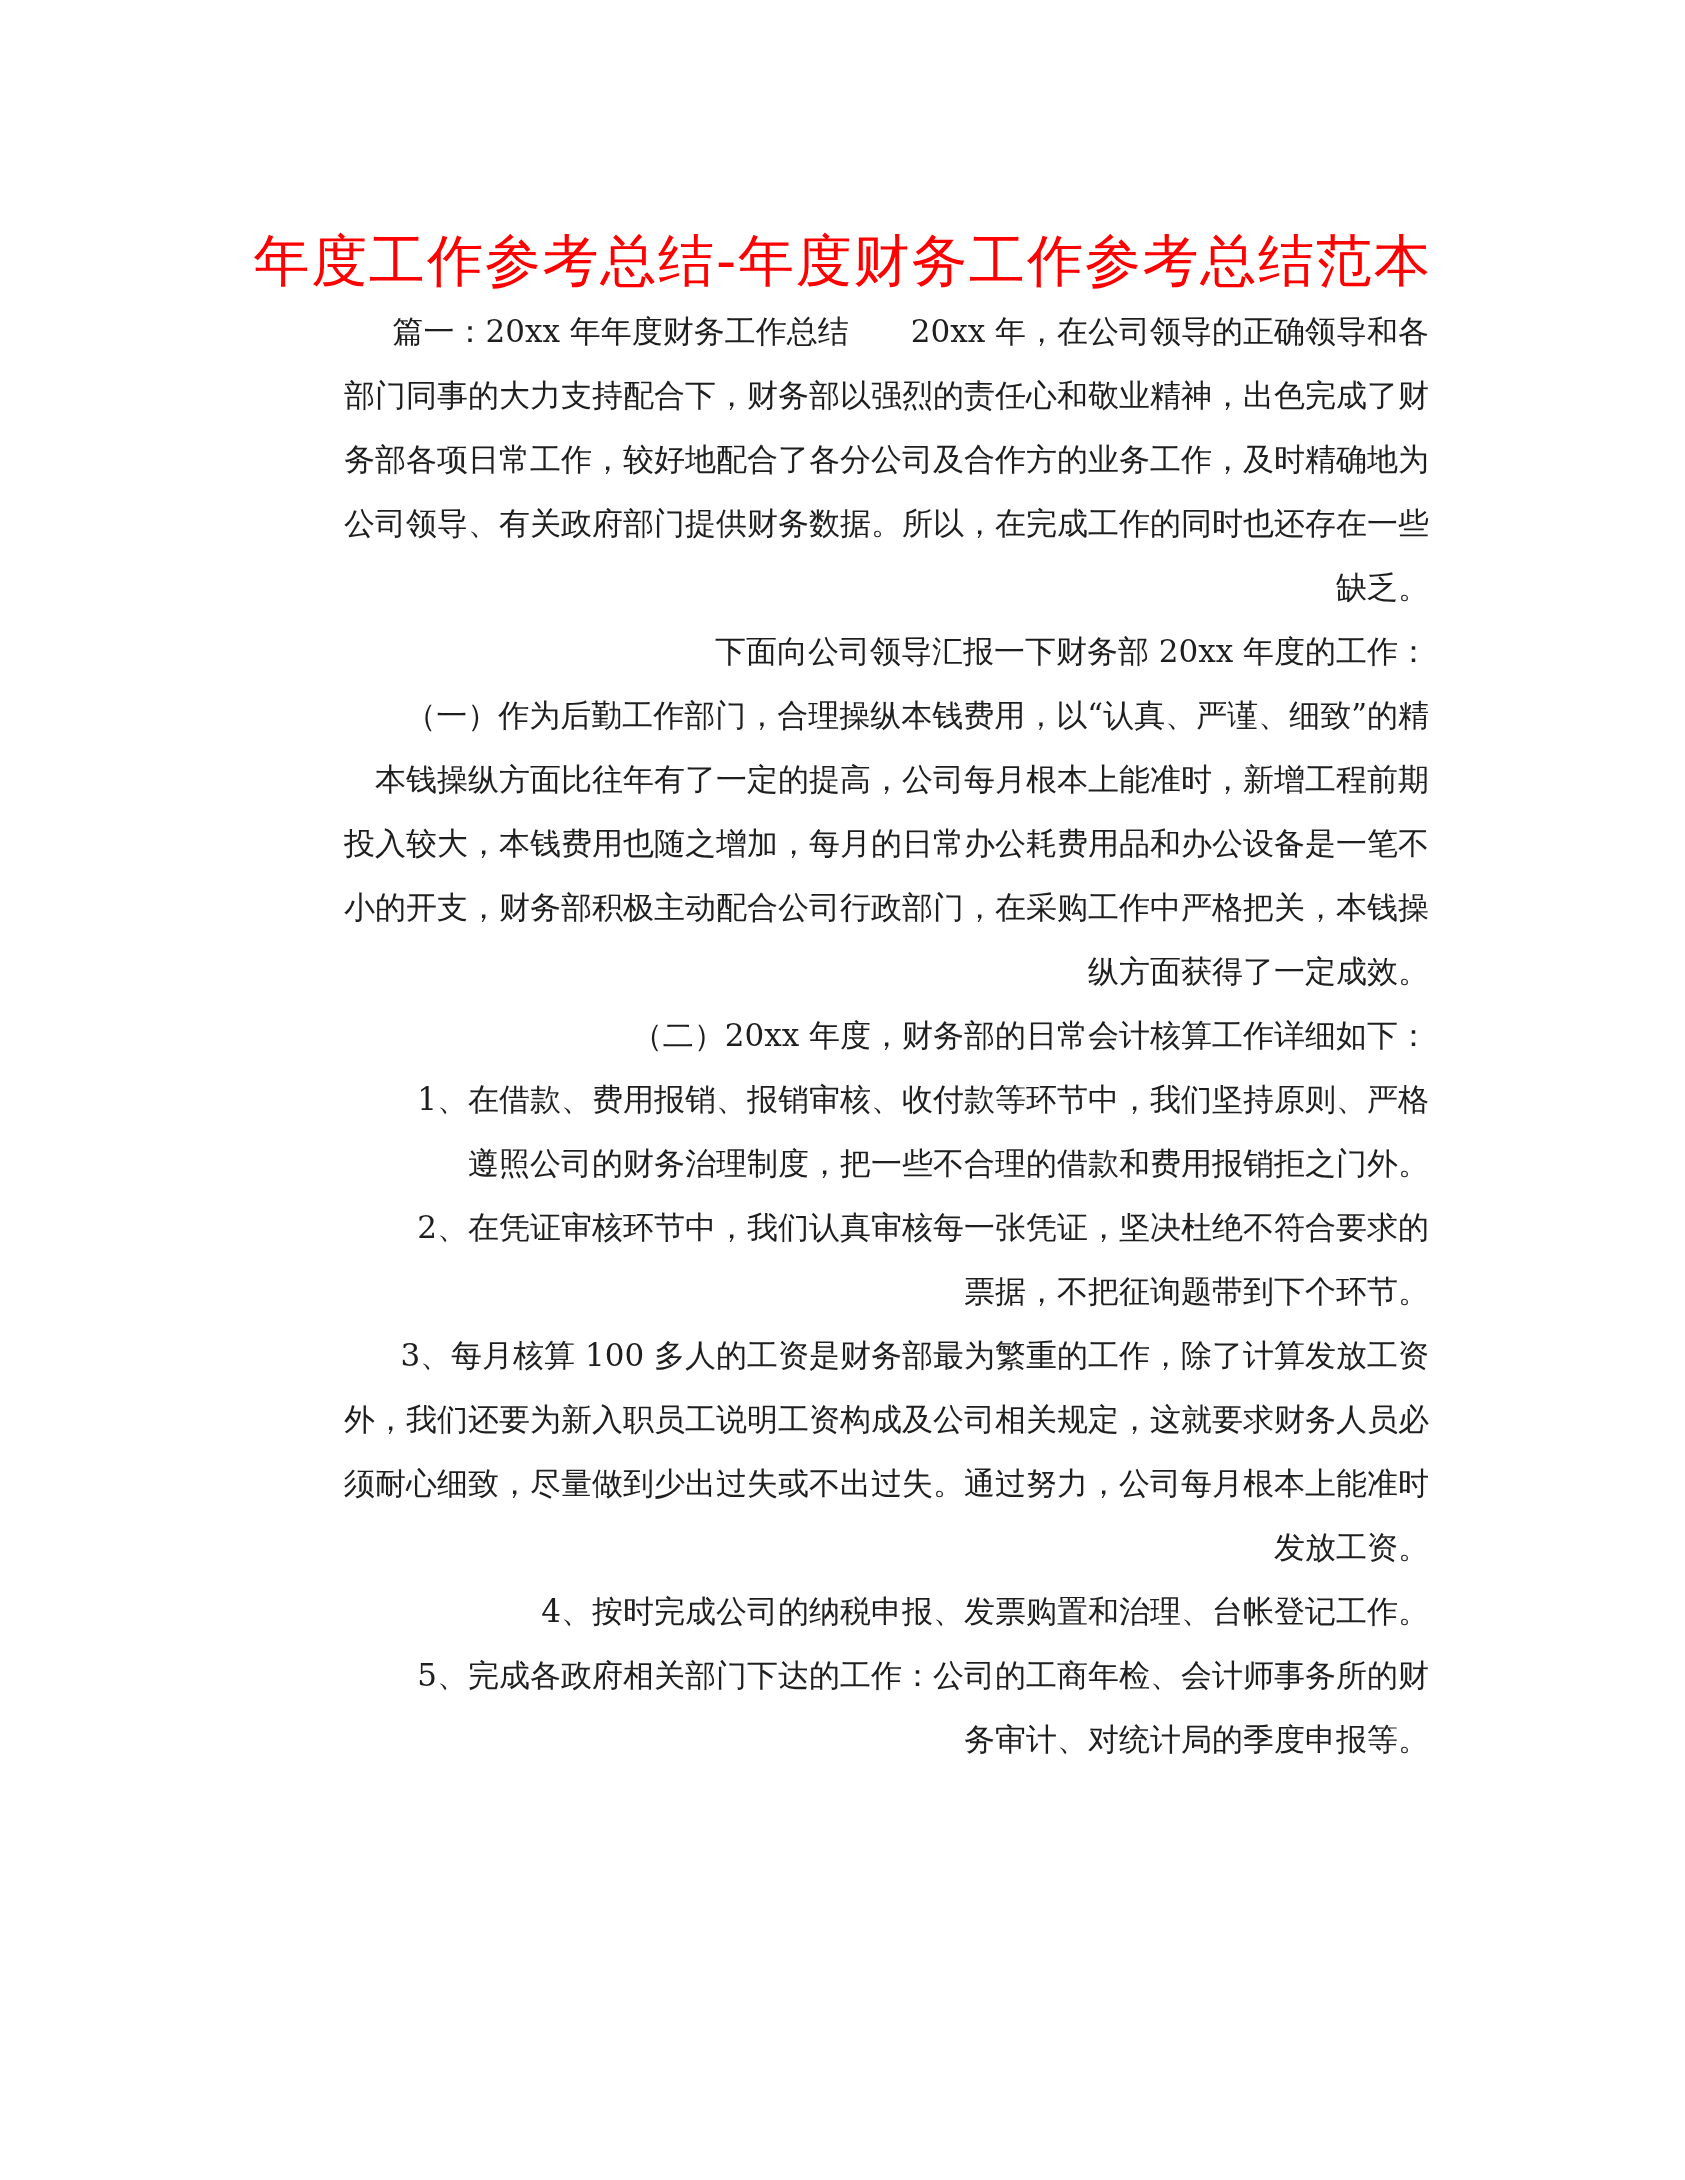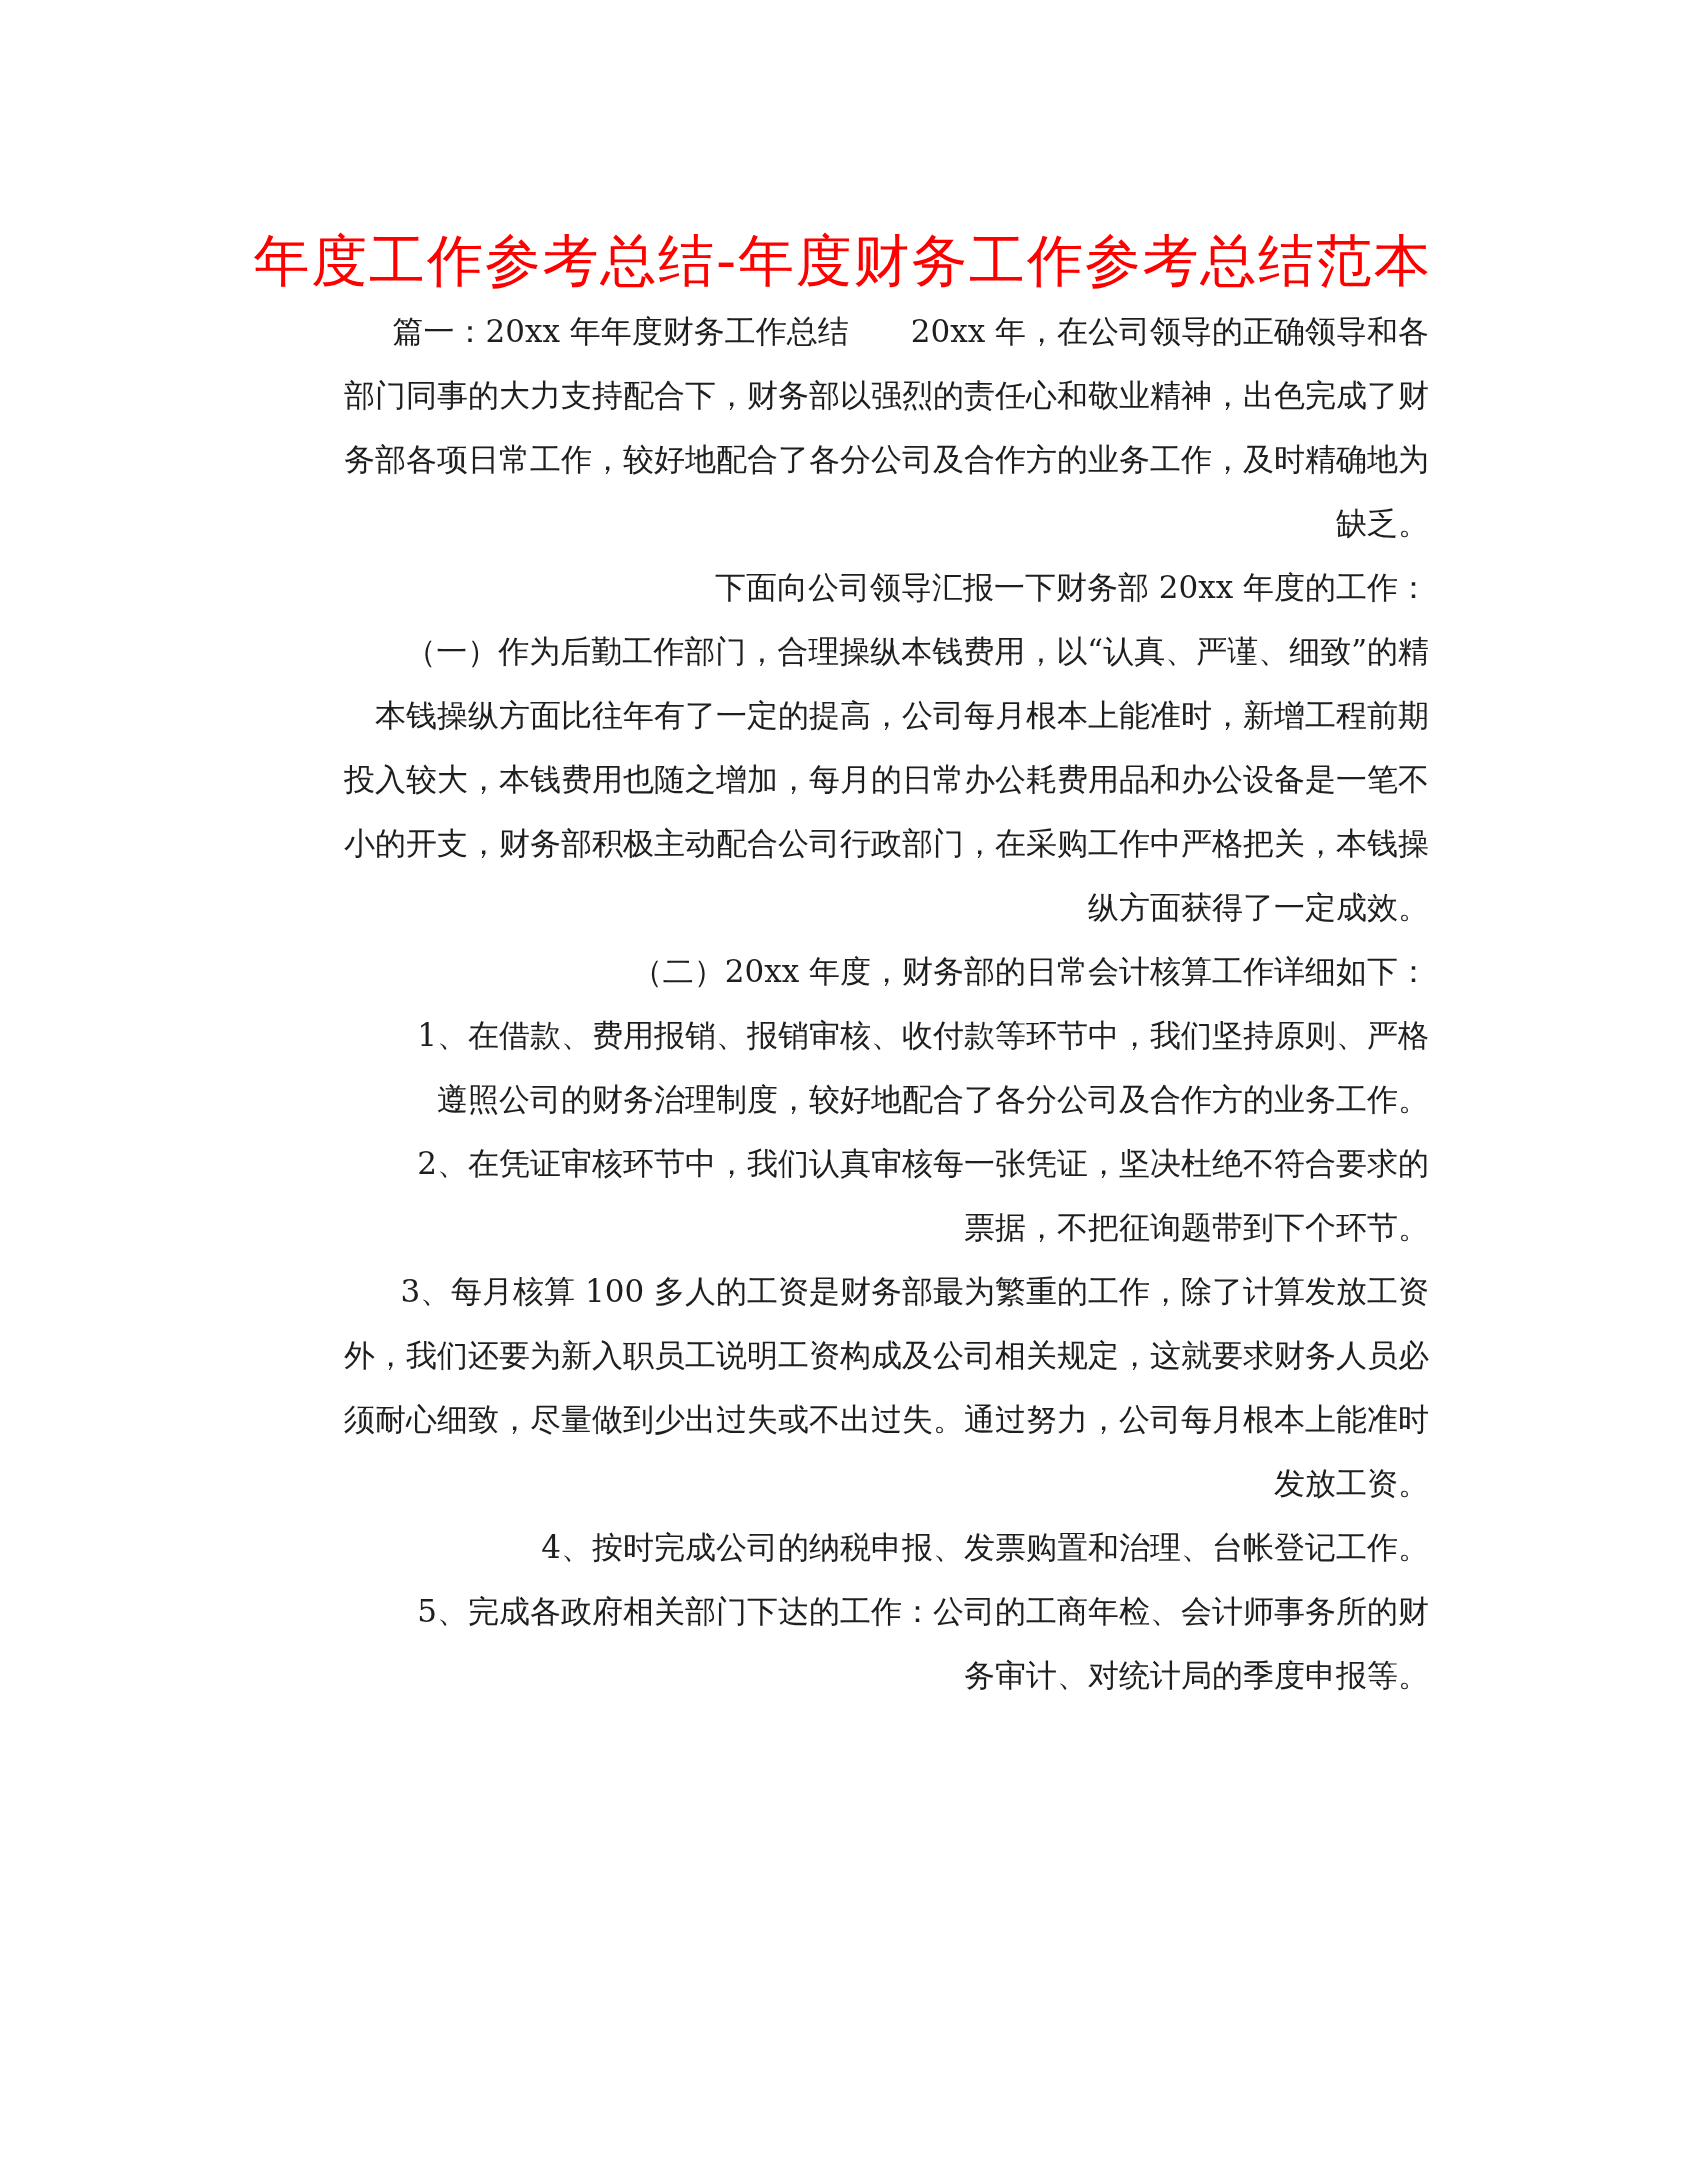--- a/index.html
+++ b/index.html
@@ -60,20 +60,21 @@
 
 <div class="page">
   <div class="title" style="color: rgb(255, 0, 0);">年度工作参考总结-年度财务工作参考总结范本</div>
 
   <div class="body">
 
     <div>
       <div class="line indent">篇一：20xx 年年度财务工作总结　　20xx 年，在公司领导的正确领导和各</div>
       <div class="line">部门同事的大力支持配合下，财务部以强烈的责任心和敬业精神，出色完成了财</div>
       <div class="line">务部各项日常工作，较好地配合了各分公司及合作方的业务工作，及时精确地为</div>
+      <div class="line">公司领导、有关政府部门提供财务数据。所以，在完成工作的同时也还存在一些</div>
       <div class="line">缺乏。</div>
     </div>
 
     <div>
       <div class="line indent">下面向公司领导汇报一下财务部 20xx 年度的工作：</div>
     </div>
 
 
     <div>
       <div class="line indent">（一）作为后勤工作部门，合理操纵本钱费用，以“认真、严谨、细致”的精</div>
@@ -82,21 +83,21 @@
       <div class="line">小的开支，财务部积极主动配合公司行政部门，在采购工作中严格把关，本钱操</div>
       <div class="line">纵方面获得了一定成效。</div>
     </div>
 
     <div>
       <div class="line indent">（二）20xx 年度，财务部的日常会计核算工作详细如下：</div>
     </div>
 
     <div>
       <div class="line indent">1、在借款、费用报销、报销审核、收付款等环节中，我们坚持原则、严格</div>
-      <div class="line">遵照公司的财务治理制度，较好地配合了各分公司及合作方的业务工作。</div>
+      <div class="line">遵照公司的财务治理制度，把一些不合理的借款和费用报销拒之门外。</div>
     </div>
 
     <div>
       <div class="line indent">2、在凭证审核环节中，我们认真审核每一张凭证，坚决杜绝不符合要求的</div>
       <div class="line">票据，不把征询题带到下个环节。</div>
     </div>
 
     <div>
       <div class="line indent">3、每月核算 100 多人的工资是财务部最为繁重的工作，除了计算发放工资</div>
       <div class="line">外，我们还要为新入职员工说明工资构成及公司相关规定，这就要求财务人员必</div>

